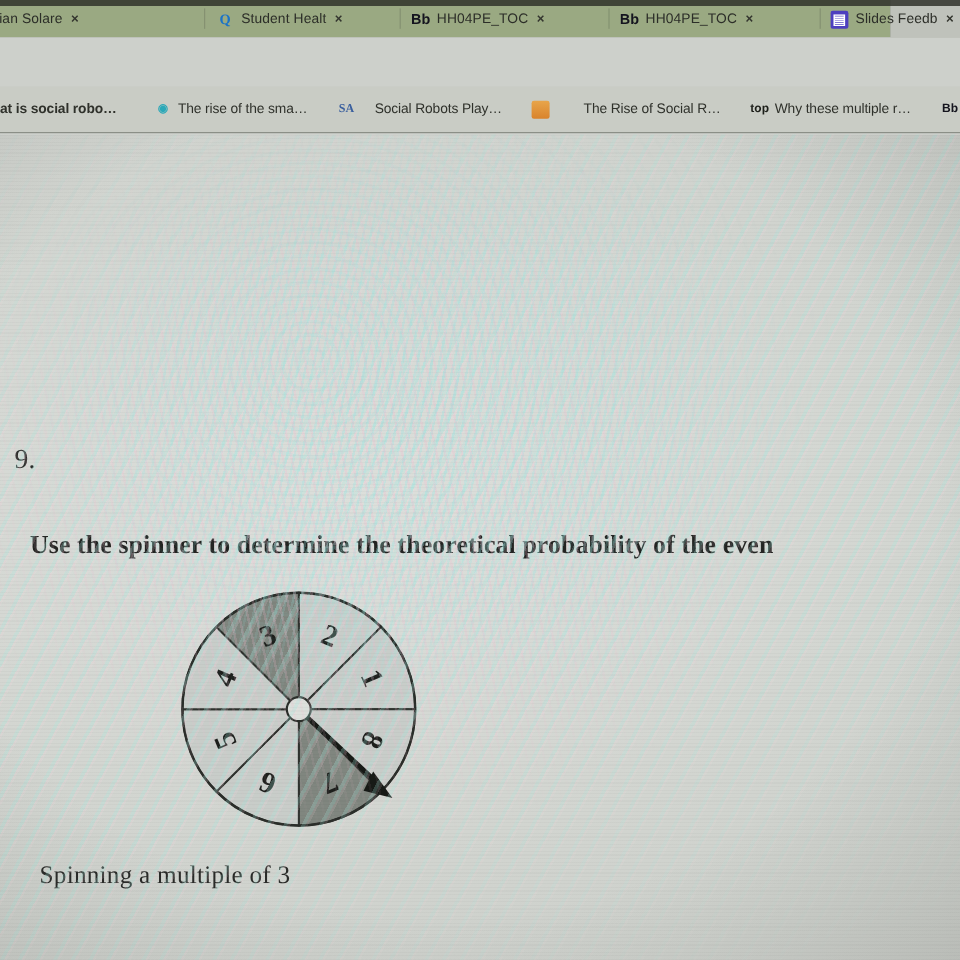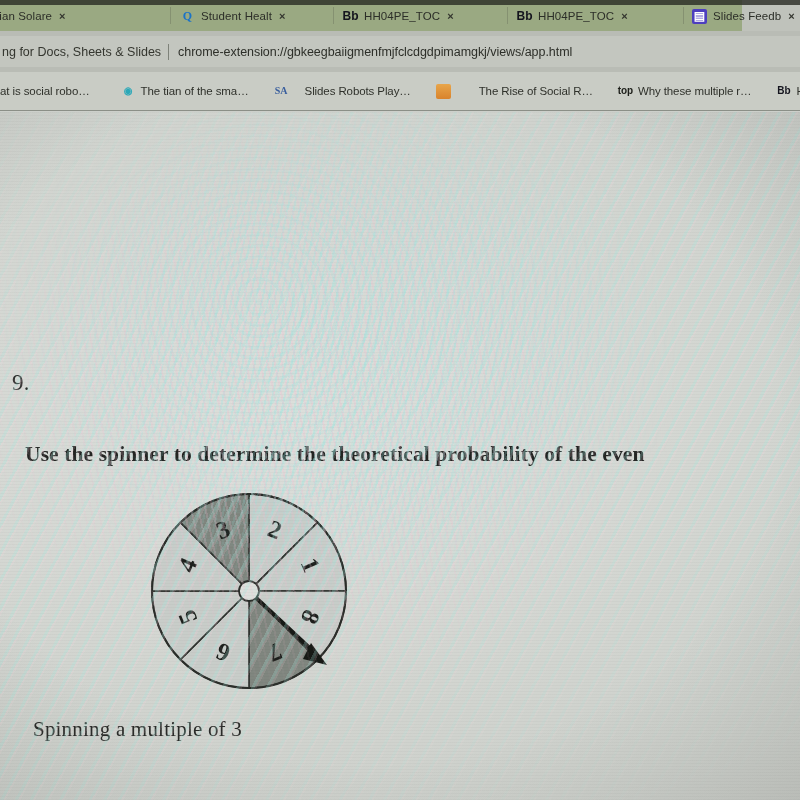--- a/index.html
+++ b/index.html
@@ -242,39 +242,32 @@
       <div class="tabsep" style="left:683px;"></div>
 
       <div class="tab" style="left:692px;width:145px;">
         <span class="fav fav-sheets">▤</span>
         <span class="tlabel" style="max-width:82px">Slides Feedb</span>
         <span class="tclose">×</span>
       </div>
 
     </div>
 
-    <div id="omnirow">
-      <div id="omnibox">
-        <span id="omni-left">ng for Docs, Sheets &amp; Slides</span>
-        <span id="omni-div"></span>
-        <span id="omni-url">chrome-extension://gbkeegbaiigmenfmjfclcdgdpimamgkj/views/app.html</span>
-      </div>
-    </div>
 
     <div id="bookmarks">
-      <div class="bm" style="padding-left:0px;">
+      <div class="bm" style="padding-left:0px;font-weight:bold;">
         <span class="bmlabel">at is social robo…</span>
       </div>
       <div class="bm" style="padding-left:22px;">
         <span class="bmico ico-teal">◉</span>
-        <span class="bmlabel">The tian of the sma…</span>
+        <span class="bmlabel">The rise of the sma…</span>
       </div>
       <div class="bm" style="padding-left:16px;gap:16px;">
         <span class="bmico ico-sa">SA</span>
-        <span class="bmlabel">Slides Robots Play…</span>
+        <span class="bmlabel">Social Robots Play…</span>
       </div>
       <div class="bm" style="padding-left:16px;gap:28px;">
         <span class="bmico ico-arch"></span>
         <span class="bmlabel">The Rise of Social R…</span>
       </div>
       <div class="bm" style="padding-left:16px;">
         <span class="bmico ico-top">top</span>
         <span class="bmlabel">Why these multiple r…</span>
       </div>
       <div class="bm" style="padding-left:16px;">

